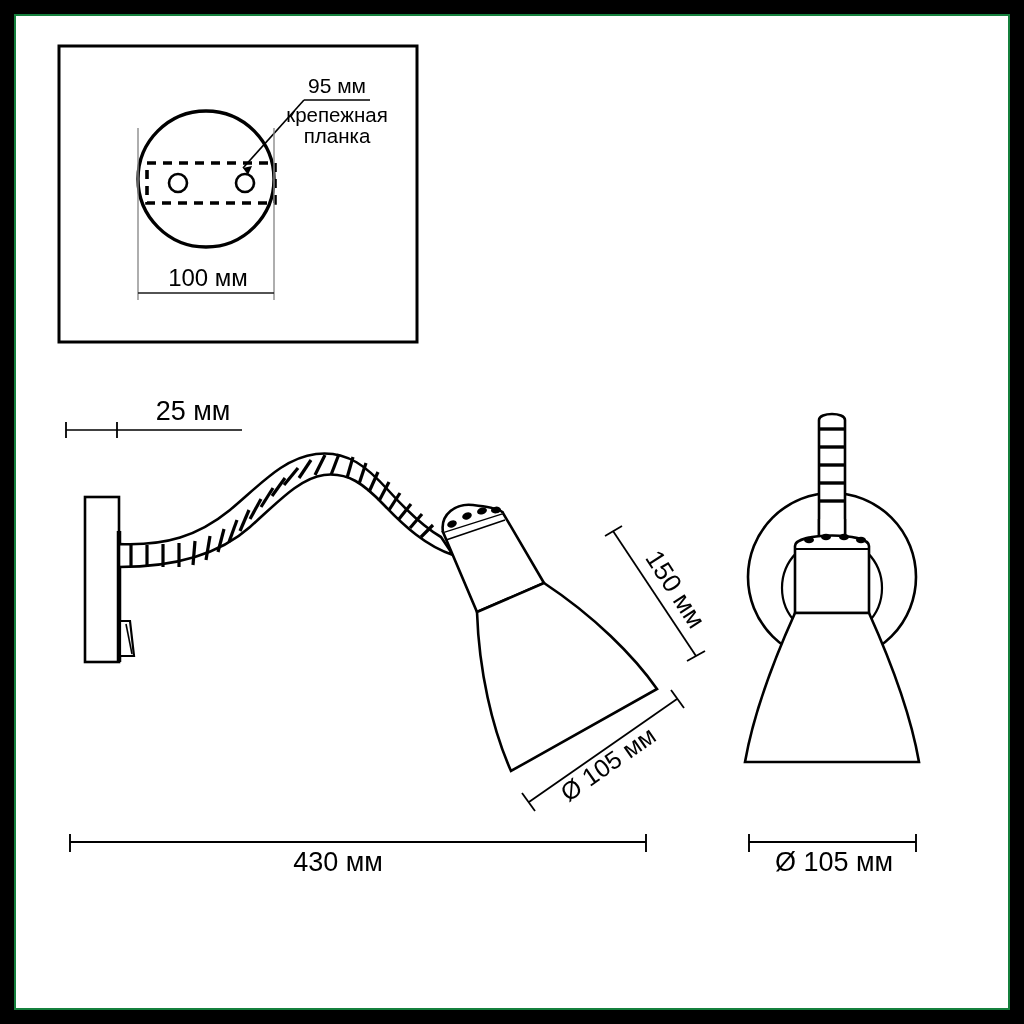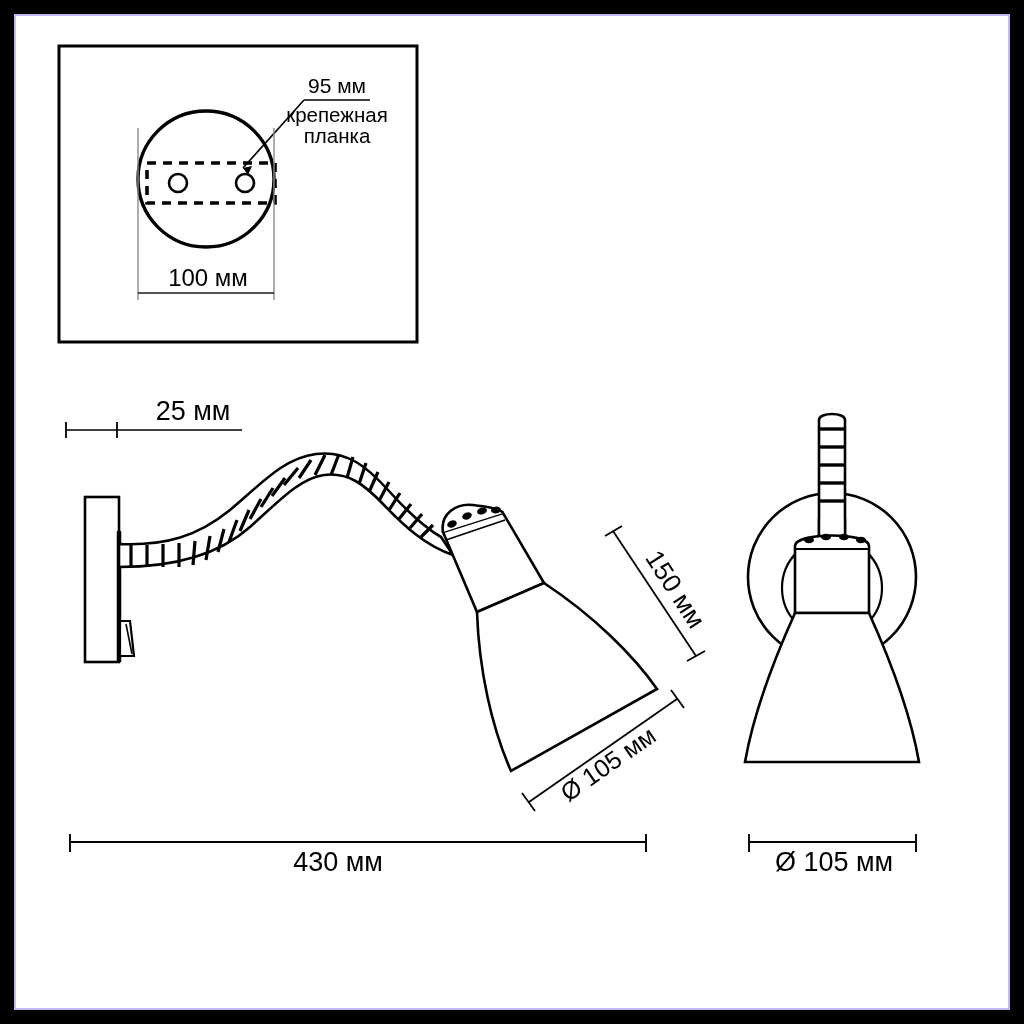--- a/index.html
+++ b/index.html
@@ -1,20 +1,20 @@
 <!DOCTYPE html>
 <html><head>
 <meta charset="utf-8">
 <style>
   html,body{margin:0;padding:0;background:#ffffff;}
   body{width:1024px;height:1024px;overflow:hidden;
        font-family:"Liberation Sans","DejaVu Sans",sans-serif;}
   #root{position:relative;width:1024px;height:1024px;background:#000000;}
   #sheet{position:absolute;left:14px;top:14px;width:996px;height:996px;
-         background:#ffffff;border:2px solid #c4b5fd;box-sizing:border-box;}
+         background:#ffffff;border:2px solid #15803d;box-sizing:border-box;}
   svg{display:block;}
   .lbl{font-family:"Liberation Sans","DejaVu Sans",sans-serif;fill:#000;}
 </style>
 </head>
 <body>
 
 <div id="root">
   <div id="sheet">
 
     <svg width="992" height="992" viewBox="0 0 992 992">

